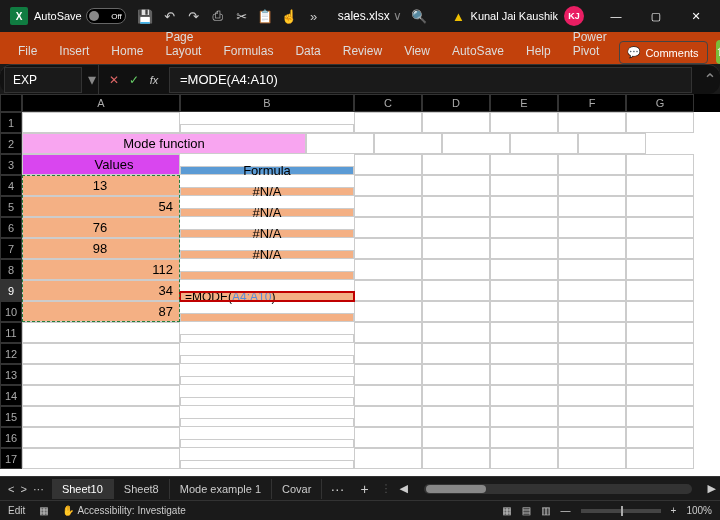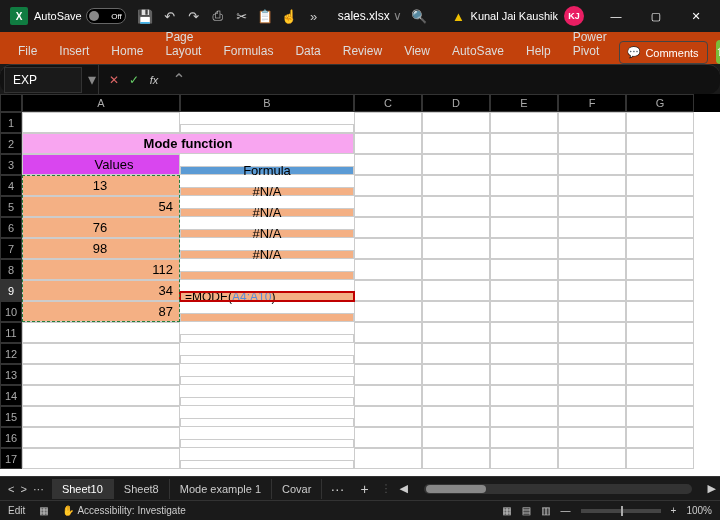--- a/index.html
+++ b/index.html
@@ -41,21 +41,21 @@
   .colhdr { width: 86px; border: 1px solid #333; display: flex; align-items: center; justify-content: center; }
   .colhdr.wide { width: 158px; }
   .colhdr.med { width: 174px; }
   .row { display: flex; height: 21px; }
   .row.active .rowhdr { background: #333; color: #fff; }
   .rowhdr { width: 22px; background: #000; color: #aaa; border: 1px solid #333; display: flex; align-items: center; justify-content: center; font-size: 11px; }
   .cell { border: 1px solid #ccc; font-size: 13px; color: #000; display: flex; align-items: center; padding: 0 4px; background: #fff; }
   .ca { width: 158px; justify-content: center; }
   .cb { width: 174px; justify-content: center; margin-top: 12px; }
   .cc,.cd,.ce,.cf,.cg { width: 68px; }
-  .merged-title { width: 332px; background: #f8a5f0; justify-content: center; font-weight: bold; }
+  .merged-title { width: 284px; background: #f8a5f0; justify-content: center; }
   .hdr-values { background: #d946ef; color: #000; padding-left: 30px; }
   .hdr-formula { background: #5b9bd5; color: #000; }
   .data-a { background: #f4b084; justify-content: flex-end; padding-right: 6px; }
   .data-a.center { justify-content: center; }
   .data-b { background: #f4b084; justify-content: center; }
   .editing-cell { position: relative; outline: 2px solid #c00000; outline-offset: -1px; justify-content: flex-start; font-family: Consolas, monospace; font-size: 12px; }
   .editing-cell .tok-fn { color: #000; }
   .editing-cell .tok-ref { color: #5a8bd8; }
   .marching { position: absolute; border: 1.5px dashed #267f3c; pointer-events: none; }
   
@@ -122,20 +122,23 @@
 <div class="formulabar">
   <div class="namebox">
     <span>EXP</span>
   </div>
   <span class="namebox-dd">▾</span>
   <div class="fb-btns">
     <span class="fb-btn" style="color:#d66">✕</span>
     <span class="fb-btn" style="color:#6c6">✓</span>
     <span class="fb-btn fx-label">fx</span>
   </div>
+  <div class="formula-input">
+    <span>=MODE(A4:A10)</span>
+  </div>
   <span class="formula-expand">⌃</span>
 </div>
 
 <div class="grid">
   <div class="colhdr-row">
     <div class="corner"></div>
     <div class="colhdr wide">A</div>
     <div class="colhdr med">B</div>
     <div class="colhdr" style="width:68px">C</div>
     <div class="colhdr" style="width:68px">D</div>

